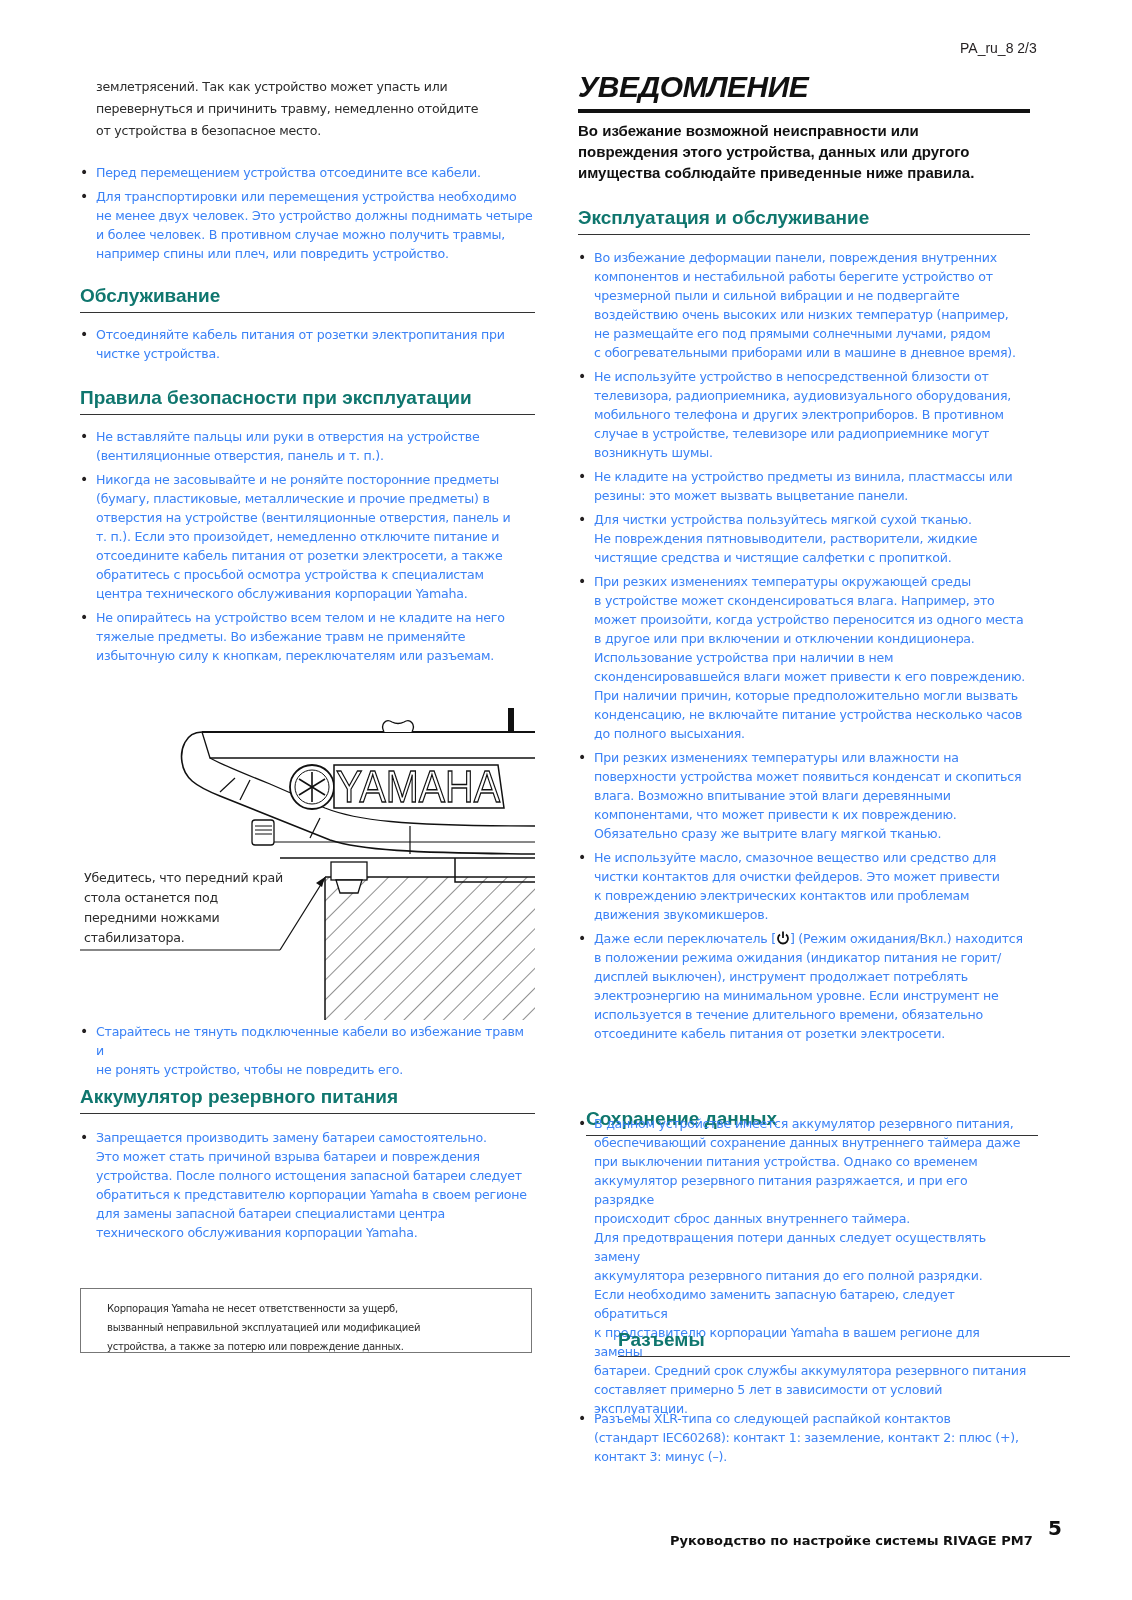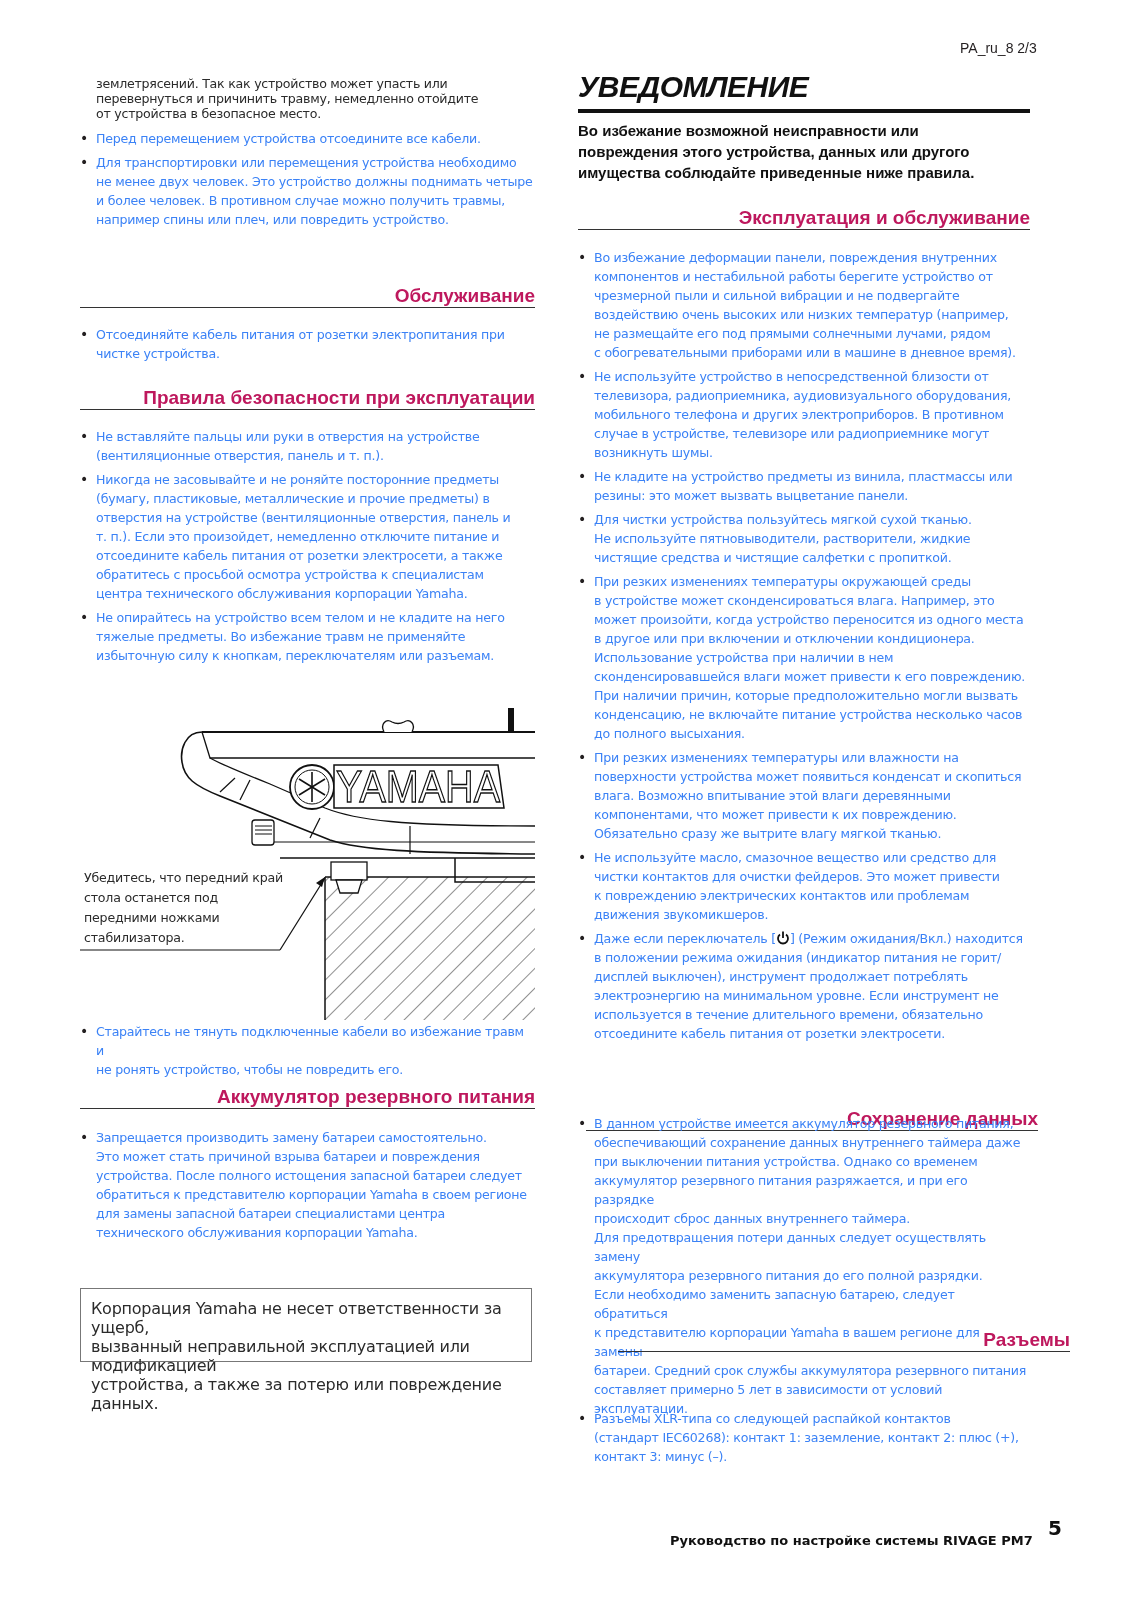--- a/index.html
+++ b/index.html
@@ -18,42 +18,42 @@
   ul.bullets { list-style: none; margin: 0; padding: 0; }
   ul.bullets li {
     position: relative; padding-left: 16px;
     font-size: 12.6px; line-height: 19px; letter-spacing: -0.25px;
     color: #3b82f6; margin-bottom: 5px; white-space: pre-line;
   }
   ul.bullets li::before {
     content: "\2022"; position: absolute; left: 0; top: 0; font-size: 14px; color: #231f20;
   }
   .cont-para {
-    font-size: 12.6px; line-height: 15px; letter-spacing: -0.25px;
-    color: #2b2b2b; padding-left: 16px; white-space: pre-line; margin-bottom: 8px;
+    font-size: 12.6px; line-height: 22px; letter-spacing: -0.25px;
+    color: #2b2b2b; padding-left: 16px; white-space: pre-line; margin-bottom: 21px;
   }
   h2.sec {
     font-family: "Liberation Sans", sans-serif; font-weight: bold;
-    font-size: 19px; margin: 0; color: #be185d;
-    border-bottom: 1.3px solid #333; position: absolute; text-align: right;
+    font-size: 19px; margin: 0; padding-bottom: 5px; color: #0f766e;
+    border-bottom: 1.3px solid #333; position: absolute;
   }
   h1.notice {
     font-family: "Liberation Sans", sans-serif; font-weight: bold; font-style: italic;
     font-size: 30px; margin: 0; padding-bottom: 5px; color: #111;
     border-bottom: 4px solid #111; position: absolute; letter-spacing: -0.5px;
   }
   .intro-bold {
     font-family: "Liberation Sans", sans-serif; font-weight: bold;
     font-size: 15px; line-height: 21px; color: #111; position: absolute; white-space: pre-line;
   }
   .abs { position: absolute; }
   .disclaimer-box {
-    position: absolute; left: 80px; top: 1288px; width: 452px; height: 74px;
-    border: 1px solid #777; box-sizing: border-box; padding: 10px 12px 0 10px;
-    font-size: 16px; line-height: 19px; color: #2b2b2b; letter-spacing: -0.25px; white-space: pre-line;
+    position: absolute; left: 80px; top: 1288px; width: 452px; height: 65px;
+    border: 1px solid #777; box-sizing: border-box; padding: 10px 12px 0 26px;
+    font-size: 10px; line-height: 19px; color: #2b2b2b; letter-spacing: -0.25px; white-space: pre-line;
   }
   .figure { position: absolute; left: 80px; top: 690px; width: 455px; height: 330px; }
   .fig-caption {
     position: absolute; left: 4px; top: 178px; width: 210px;
     font-size: 12.6px; line-height: 20px; color: #2b2b2b; white-space: pre-line; letter-spacing: -0.2px;
   }
   .footer-title {
     position: absolute; top: 1525px; left: 670px;
     font-family: "DejaVu Sans", sans-serif; font-weight: bold; font-size: 13px; color: #111; margin-top: 8px;
   }
@@ -199,21 +199,21 @@
 не размещайте его под прямыми солнечными лучами, рядом
 с обогревательными приборами или в машине в дневное время).</li>
     <li>Не используйте устройство в непосредственной близости от
 телевизора, радиоприемника, аудиовизуального оборудования,
 мобильного телефона и других электроприборов. В противном
 случае в устройстве, телевизоре или радиоприемнике могут
 возникнуть шумы.</li>
     <li>Не кладите на устройство предметы из винила, пластмассы или
 резины: это может вызвать выцветание панели.</li>
     <li>Для чистки устройства пользуйтесь мягкой сухой тканью.
-Не используйте пятновыводители, растворители, жидкие
+Не повреждения пятновыводители, растворители, жидкие
 чистящие средства и чистящие салфетки с пропиткой.</li>
     <li>При резких изменениях температуры окружающей среды
 в устройстве может сконденсироваться влага. Например, это
 может произойти, когда устройство переносится из одного места
 в другое или при включении и отключении кондиционера.
 Использование устройства при наличии в нем
 сконденсировавшейся влаги может привести к его повреждению.
 При наличии причин, которые предположительно могли вызвать
 конденсацию, не включайте питание устройства несколько часов
 до полного высыхания.</li>

